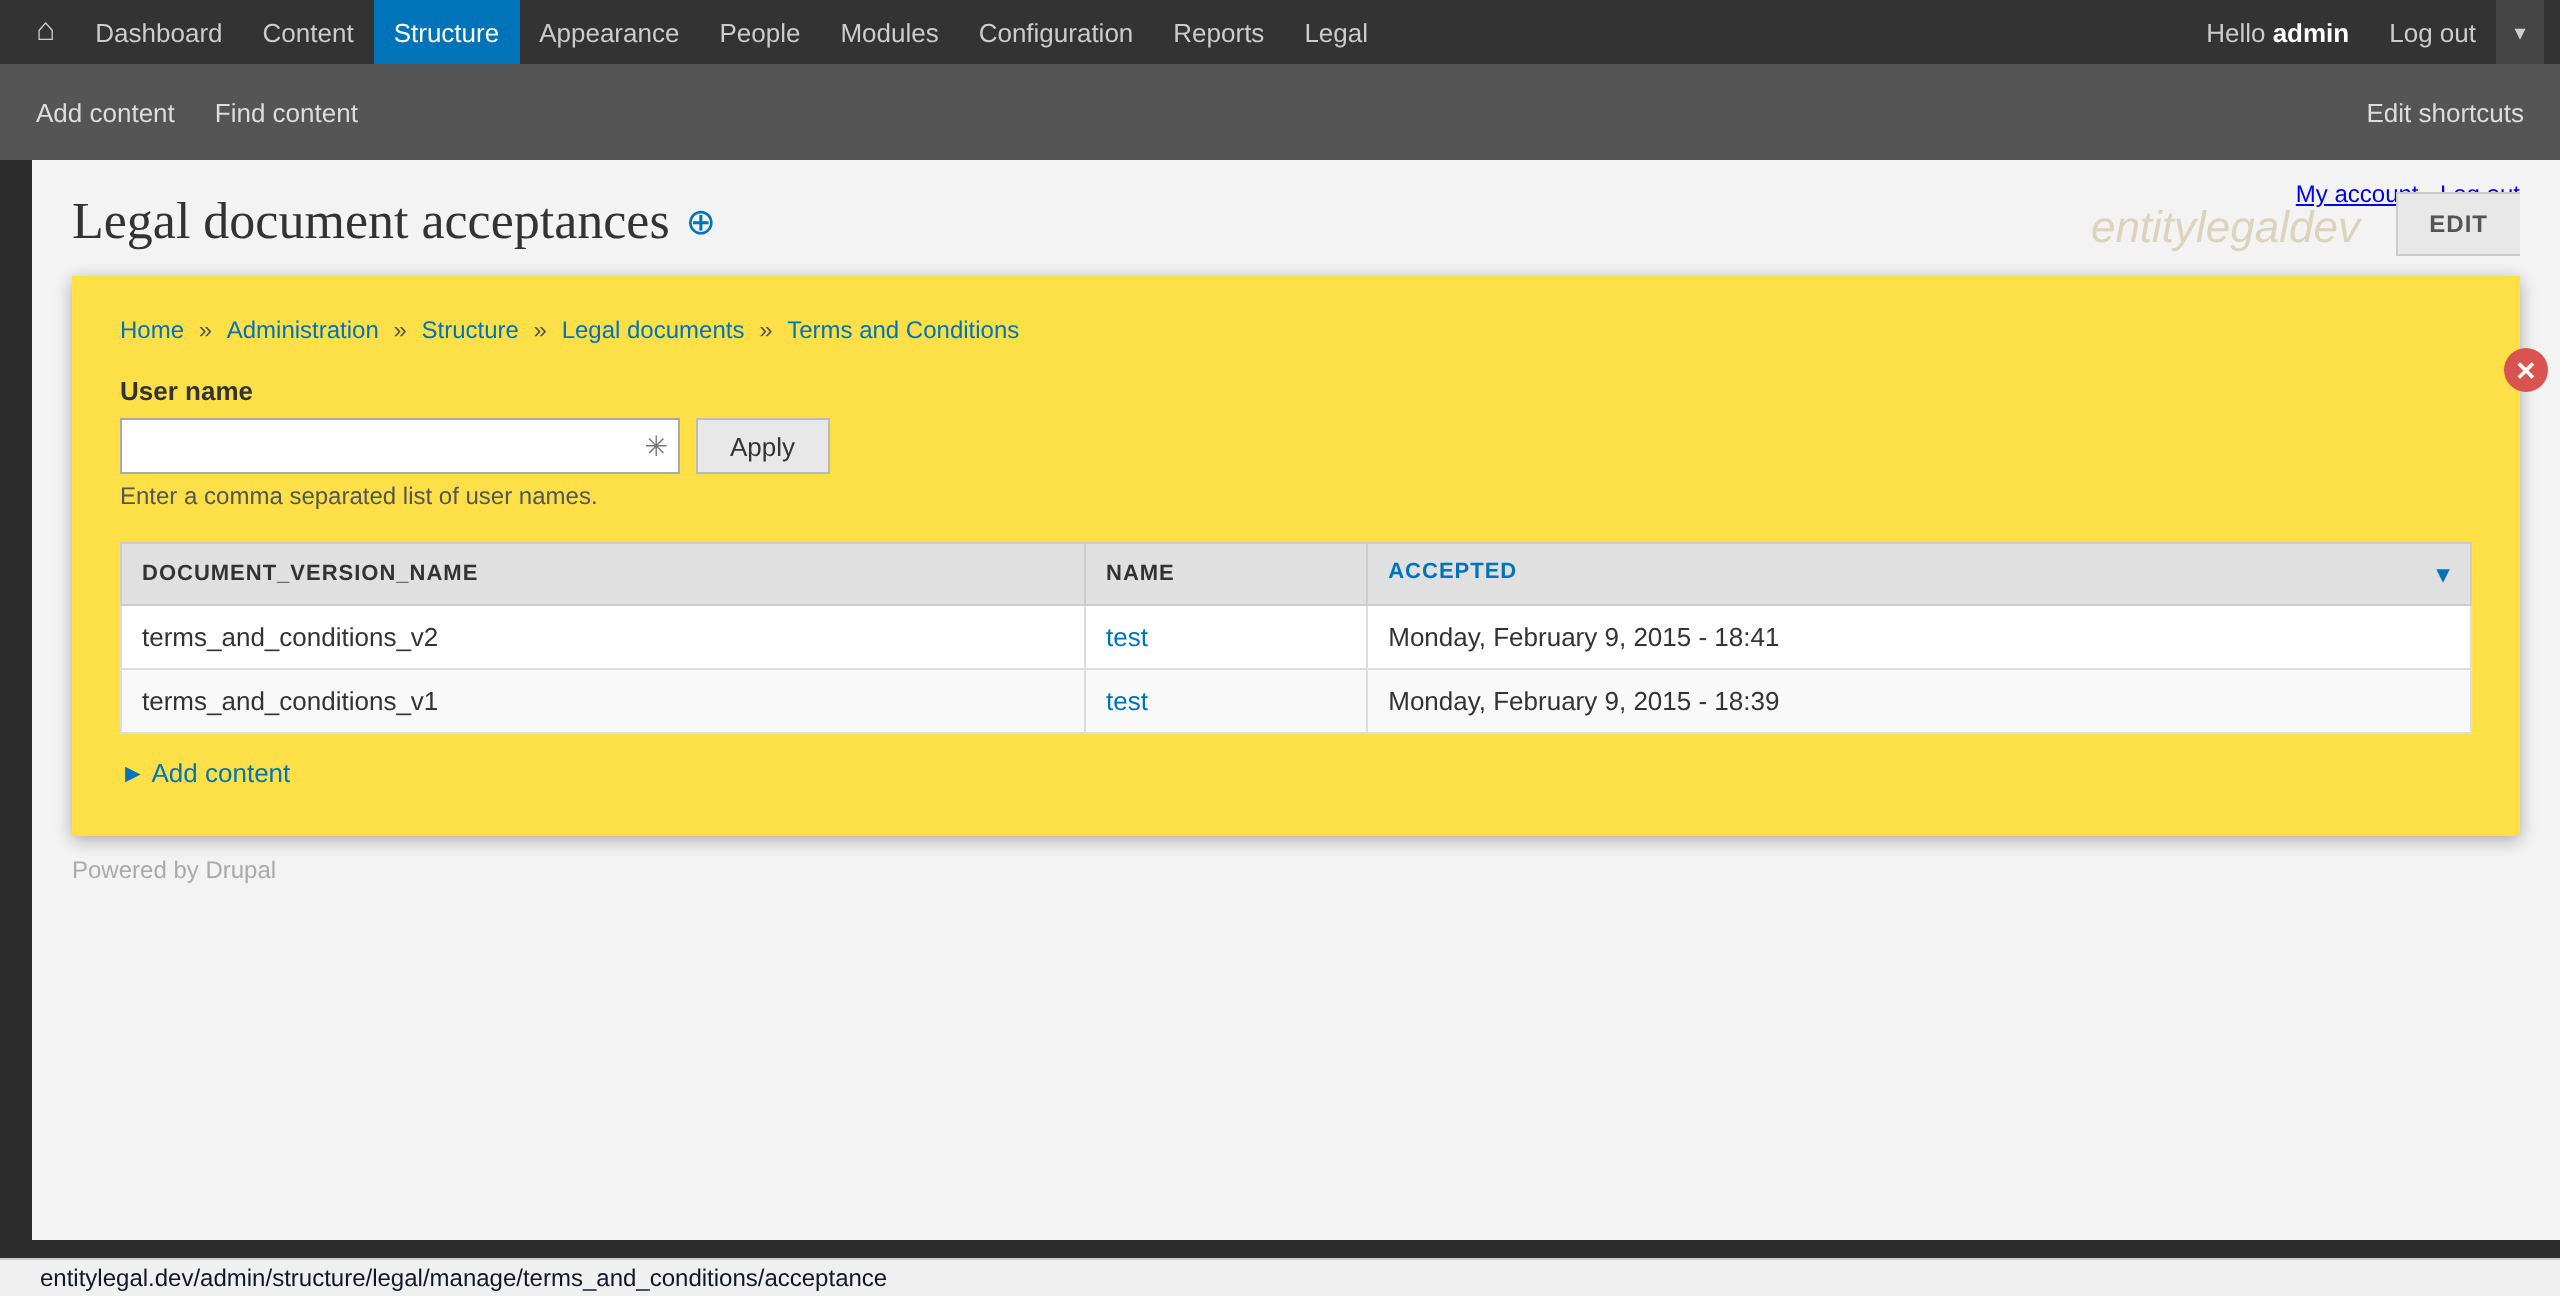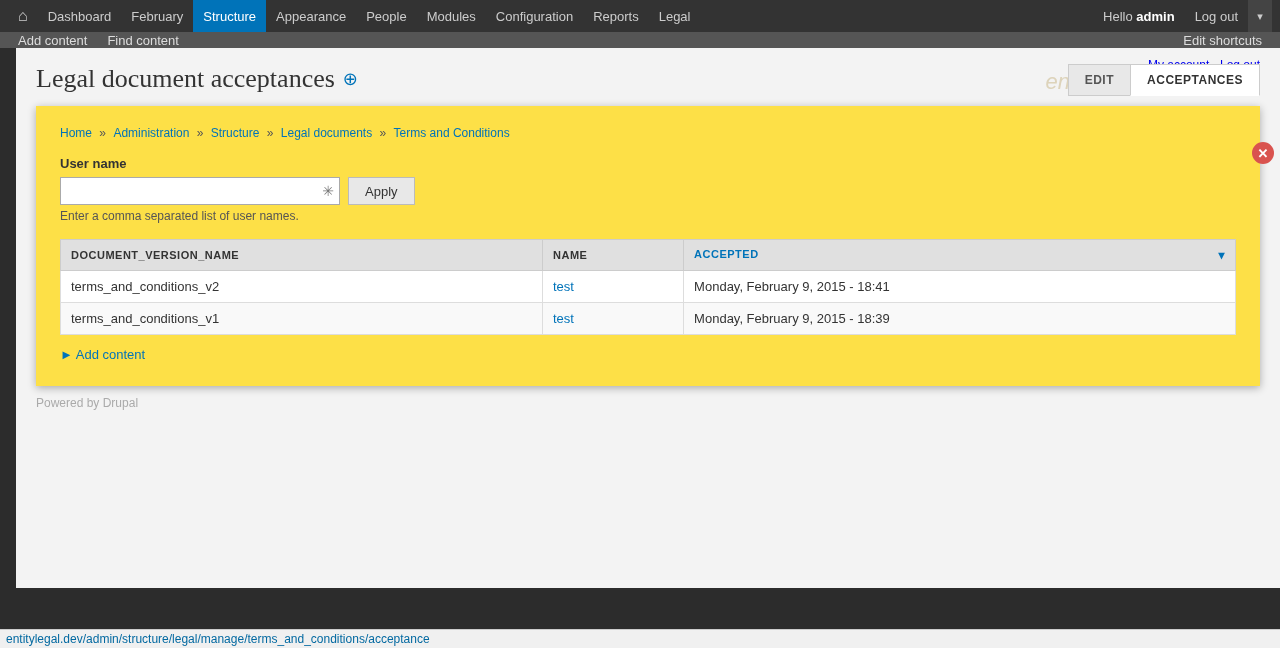--- a/index.html
+++ b/index.html
@@ -45,21 +45,21 @@
       display: flex;
       align-items: center;
       justify-content: center;
     }
 
     
     .shortcuts-bar {
       background: #555;
       display: flex;
       align-items: center;
-      height: 16px;
+      height: 48px;
       padding: 0 8px;
     }
     .shortcuts-bar a {
       color: #ddd;
       font-size: 13px;
       padding: 0 10px;
       text-decoration: none;
       height: 32px;
       display: flex;
       align-items: center;
@@ -277,40 +277,40 @@
     }
 
     
     .status-bar {
       position: fixed;
       bottom: 0;
       left: 0;
       right: 0;
       background: #f0f0f0;
       border-top: 1px solid #ccc;
-      padding: 2px 6px;
-      font-size: 12px;
-      color: #0369a1;
+      padding: 2px 20px;
+      font-size: 12px;
+      color: #0f172a;
       z-index: 100;
     }
 
     .outer-page {
       background: #f3f3f3;
       min-height: 540px;
     }
   </style>
 </head>
 <body>
 
 <div class="top-nav">
   <a class="top-nav-item home-icon" href="#">
     <span>⌂</span>
   </a>
   <a class="top-nav-item" href="#">Dashboard</a>
-  <a class="top-nav-item" href="#">February</a>
+  <a class="top-nav-item" href="#">Content</a>
   <a class="top-nav-item active" href="#">Structure</a>
   <a class="top-nav-item" href="#">Appearance</a>
   <a class="top-nav-item" href="#">People</a>
   <a class="top-nav-item" href="#">Modules</a>
   <a class="top-nav-item" href="#">Configuration</a>
   <a class="top-nav-item" href="#">Reports</a>
   <a class="top-nav-item" href="#">Legal</a>
   <div class="top-nav-right">
     <span class="hello-text">
       <span>Hello </span><strong>admin</strong>
@@ -339,21 +339,20 @@
         <a href="#">Log out</a>
       </div>
 
       <div class="page-header">
         <h1 class="page-title">Legal document acceptances</h1>
         <span class="page-title-icon">⊕</span>
         <div class="watermark">entitylegaldev</div>
 
         <div class="tab-buttons">
           <button class="tab-btn">EDIT</button>
-          <button class="tab-btn active">ACCEPTANCES</button>
         </div>
       </div>
     </div>
 
     <div style="margin: 0 20px; position: relative;">
 
       <div class="settings-gear">
         <span>⚙</span><span>▾</span>
       </div>
 

